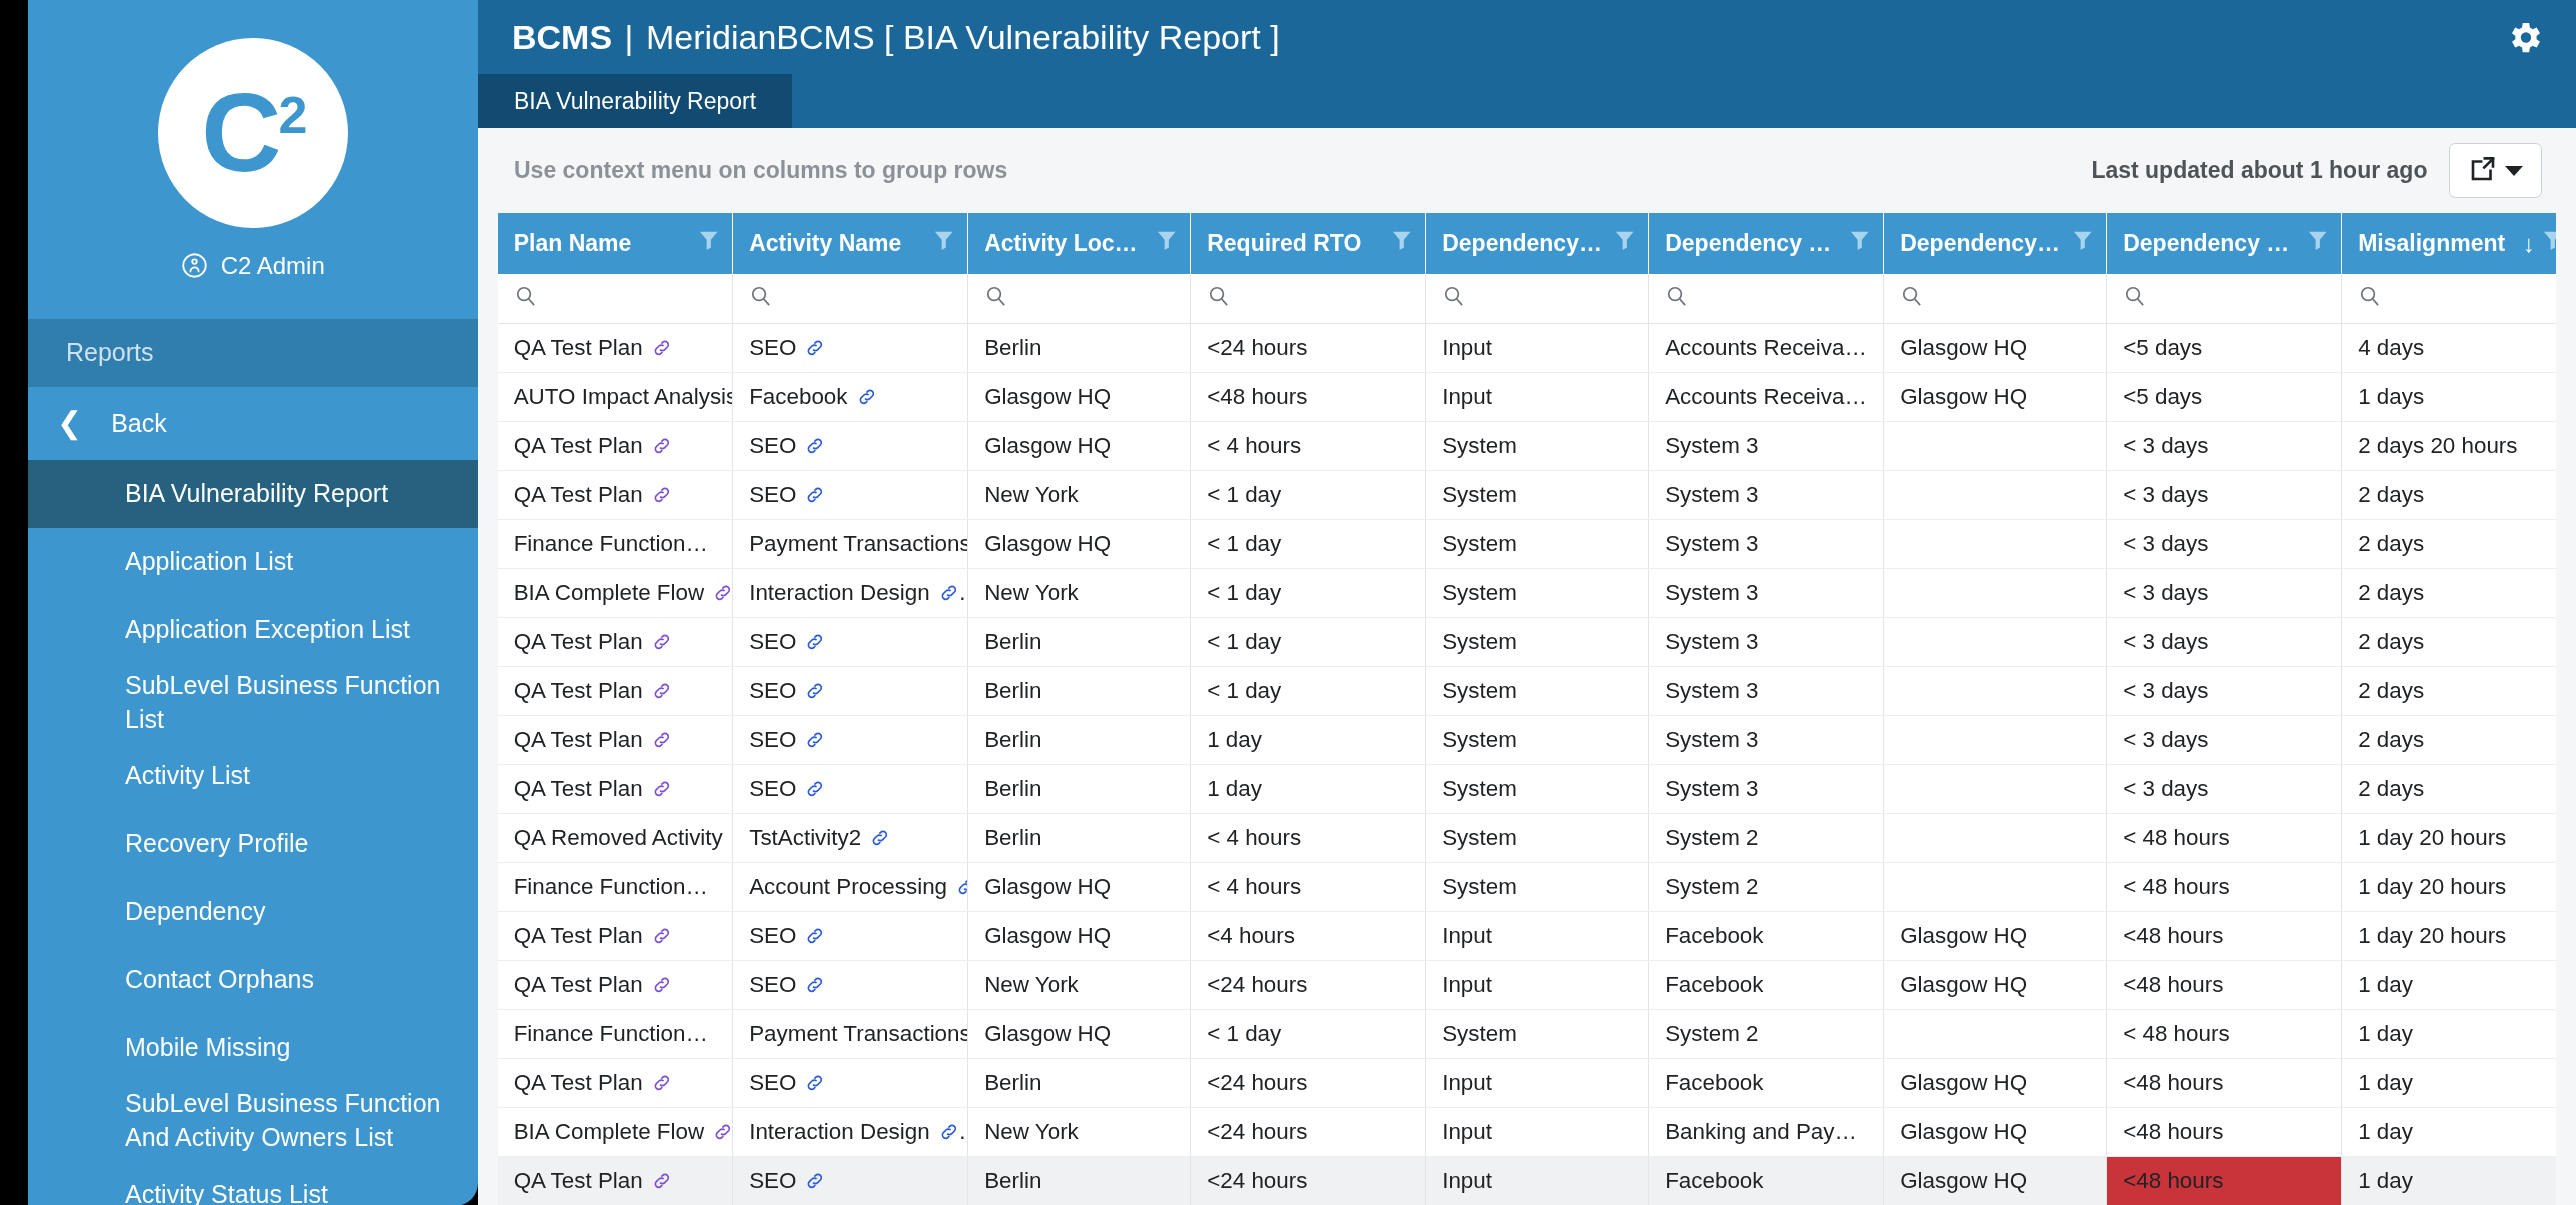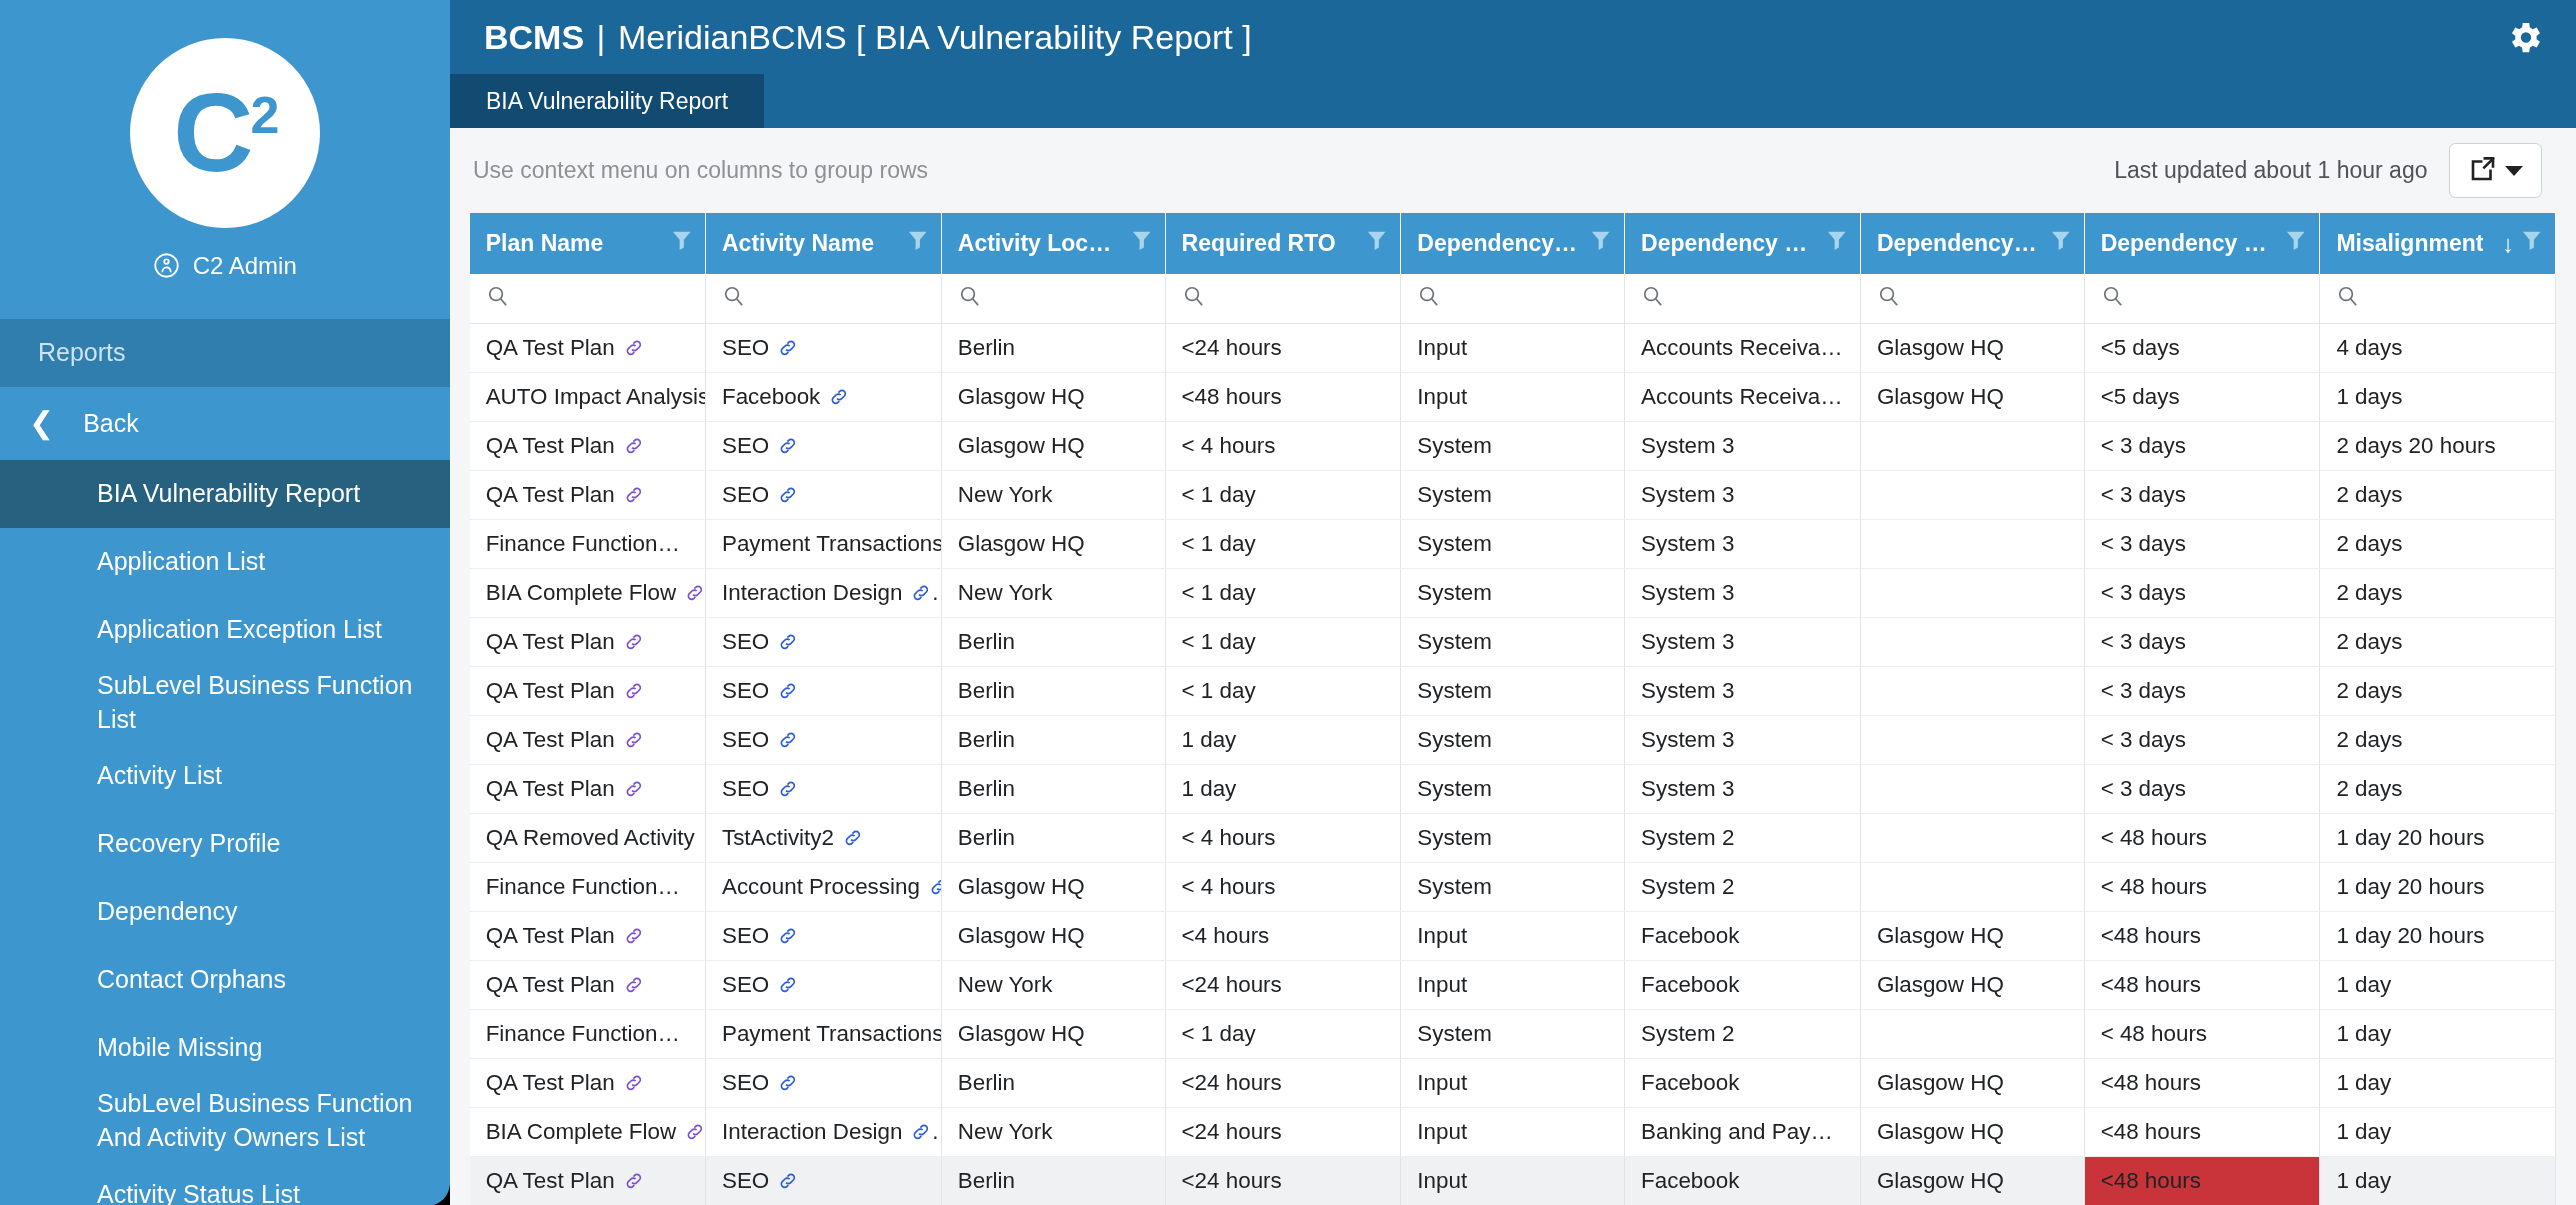--- a/index.html
+++ b/index.html
@@ -18,20 +18,21 @@
 
   
   .sidebar {
     width: 450px;
     height: 1206px;
     background: #3d96ce;
     position: relative;
     flex: 0 0 450px;
     overflow: hidden;
     border-radius: 0 0 23px 0;
+    margin-left: 28px;
   }
   .logo-wrap {
     height: 259px;
     display: flex;
     align-items: center;
     justify-content: center;
     padding-top: 7.2px;
   }
   .logo-circle {
     width: 190px; height: 190px;
@@ -140,22 +141,23 @@
     padding: 0 36px;
     white-space: nowrap;
   }
 
   .toolbar {
     height: 85px;
     background: #f5f6f7;
     display: flex;
     align-items: center;
     justify-content: space-between;
-    padding: 0 34px 0 23px;
+    padding: 0 34px 0 36px;
     flex: 0 0 85px;
+    font-weight: bold;
   }
   .hint { color: #8b9197; font-size: 23px; }
   .toolbar-right { display: flex; align-items: center; gap: 21.5px; }
   .last-updated { color: #4e5358; font-size: 23px; }
   .export-btn {
     width: 93px; height: 55px;
     background: #ffffff;
     border: 0.9px solid #ccd1d6;
     border-radius: 6.3px;
     display: flex;

